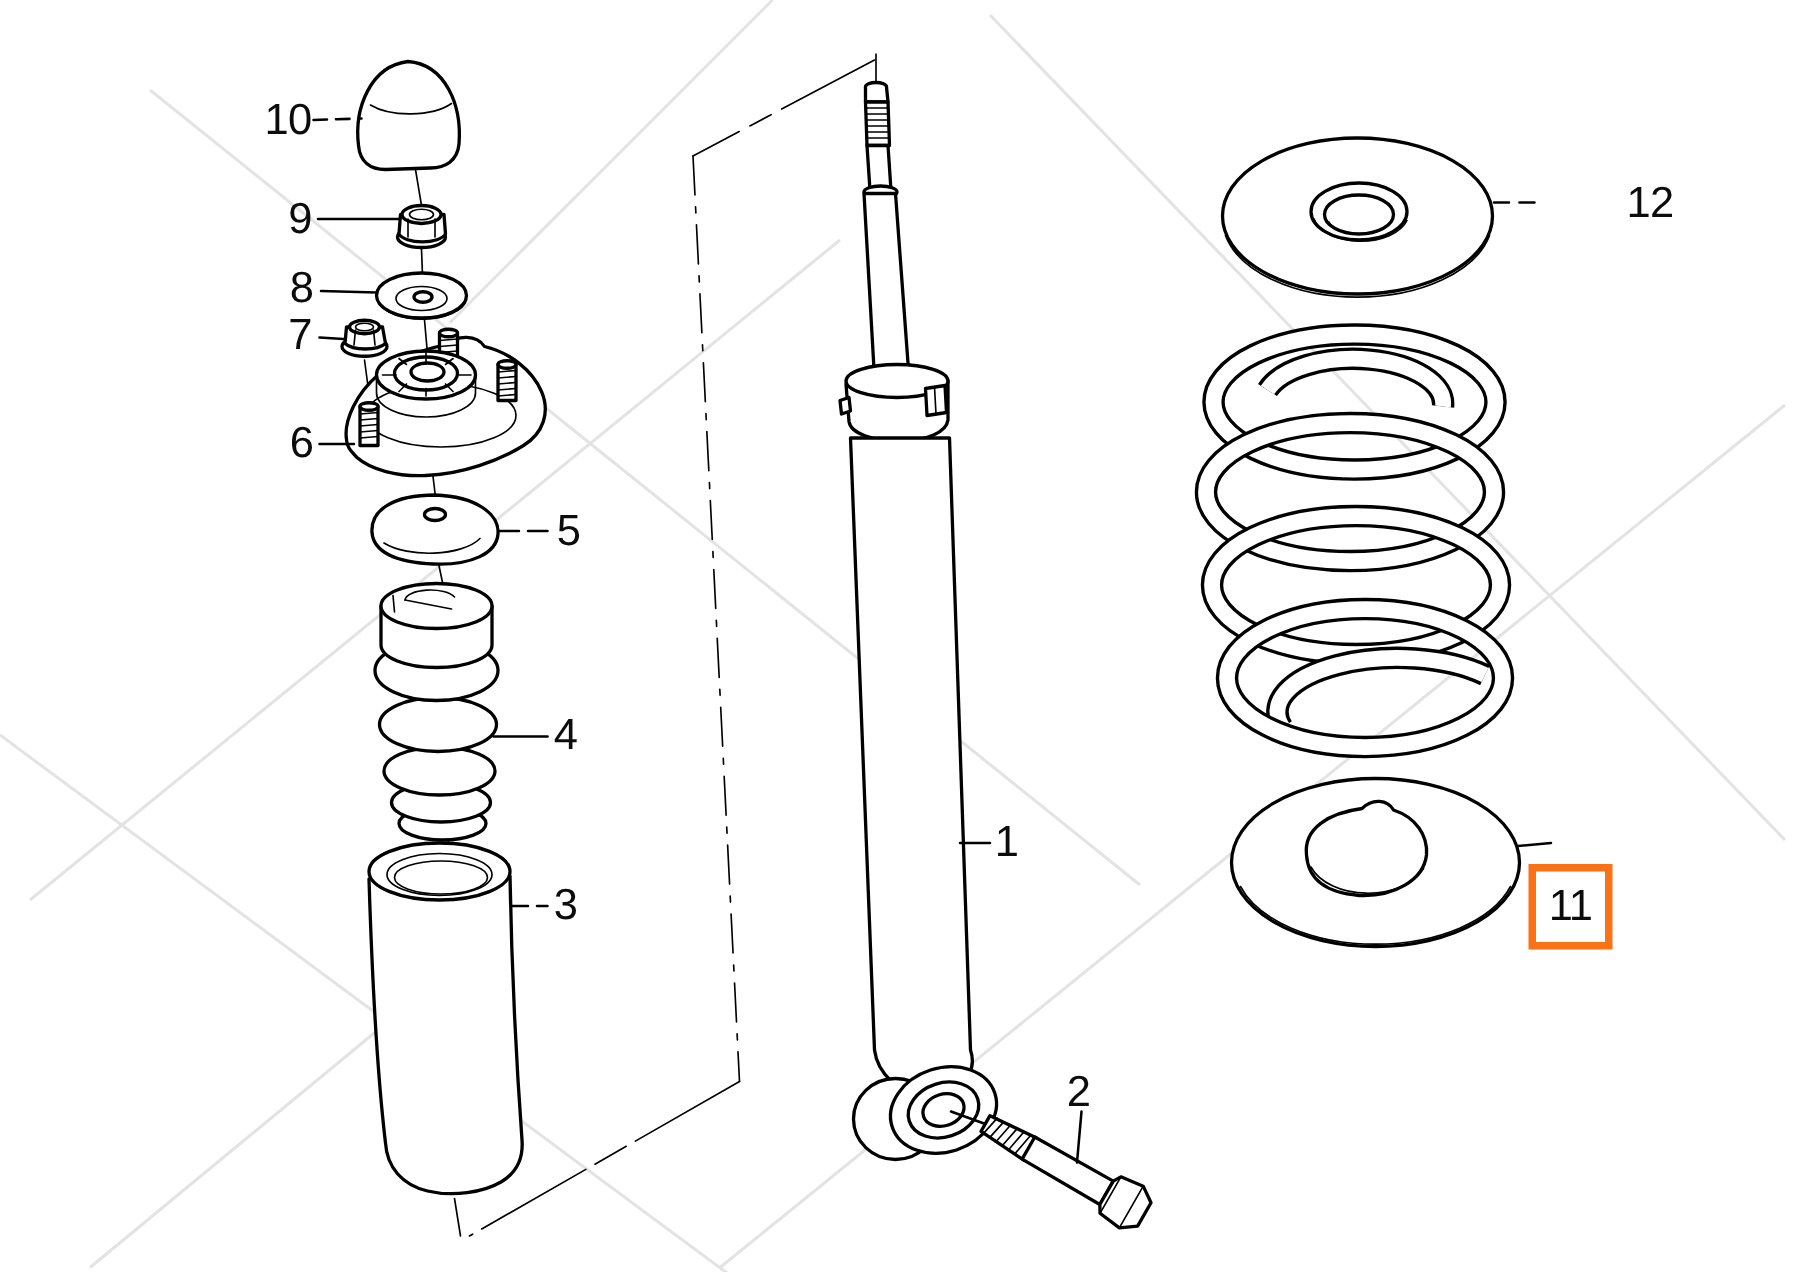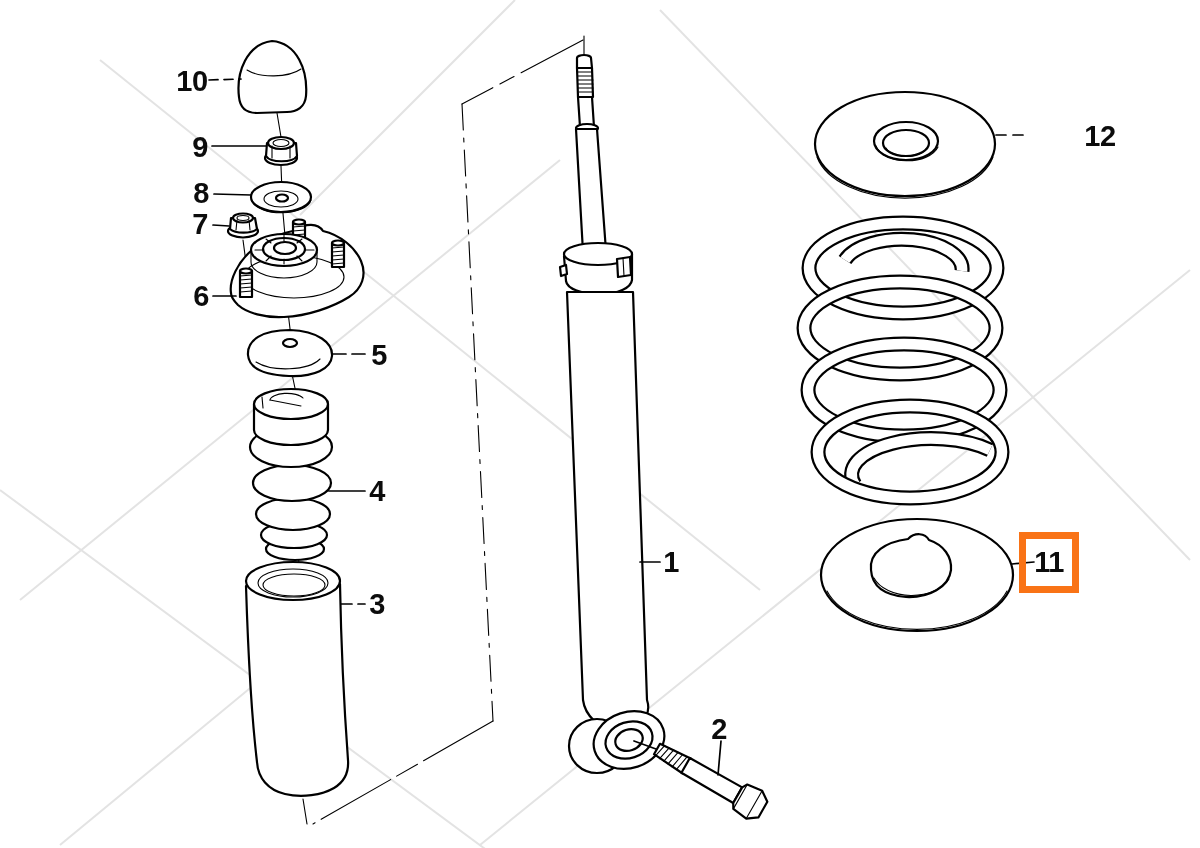--- a/index.html
+++ b/index.html
@@ -4,26 +4,26 @@
 <style>
   html,body{margin:0;padding:0;background:#ffffff;}
   .stage{
     position:relative;width:1200px;height:848px;background:#ffffff;
     font-family:"Liberation Sans",sans-serif;overflow:hidden;
   }
   .stage svg{position:absolute;left:0;top:0;}
   .callout{
     position:absolute;transform:translate(-50%,-50%);
     font-family:"Liberation Sans",sans-serif;
-    font-weight:700;font-size:29px;letter-spacing:-0.5px;color:#0c0c0c;
+    font-weight:400;font-size:29px;letter-spacing:-0.5px;color:#0c0c0c;
     line-height:1;white-space:nowrap;user-select:none;
   }
   .highlight-box{
-    position:absolute;border:7px solid #f97316;background:transparent;
-    display:flex;align-items:center;justify-content:center;
+    position:absolute;border:5px solid #f97316;background:transparent;
+    display:flex;align-items:center;justify-content:center;margin-top:44px;
   }
   .highlight-box .callout{position:static;transform:none;}
   
   .p{fill:#ffffff;stroke:#000000;stroke-width:2.2;stroke-linejoin:round;stroke-linecap:round;}
   .thin{fill:none;stroke:#000000;stroke-width:1.1;stroke-linecap:round;}
   .lead{fill:none;stroke:#000000;stroke-width:1.7;stroke-linecap:round;}
   .wm{stroke:#e3e3e3;stroke-width:2;fill:none;}
   .coilB{fill:none;stroke:#000000;stroke-width:15;}
   .coilW{fill:none;stroke:#ffffff;stroke-width:10.5;}
 </style>

